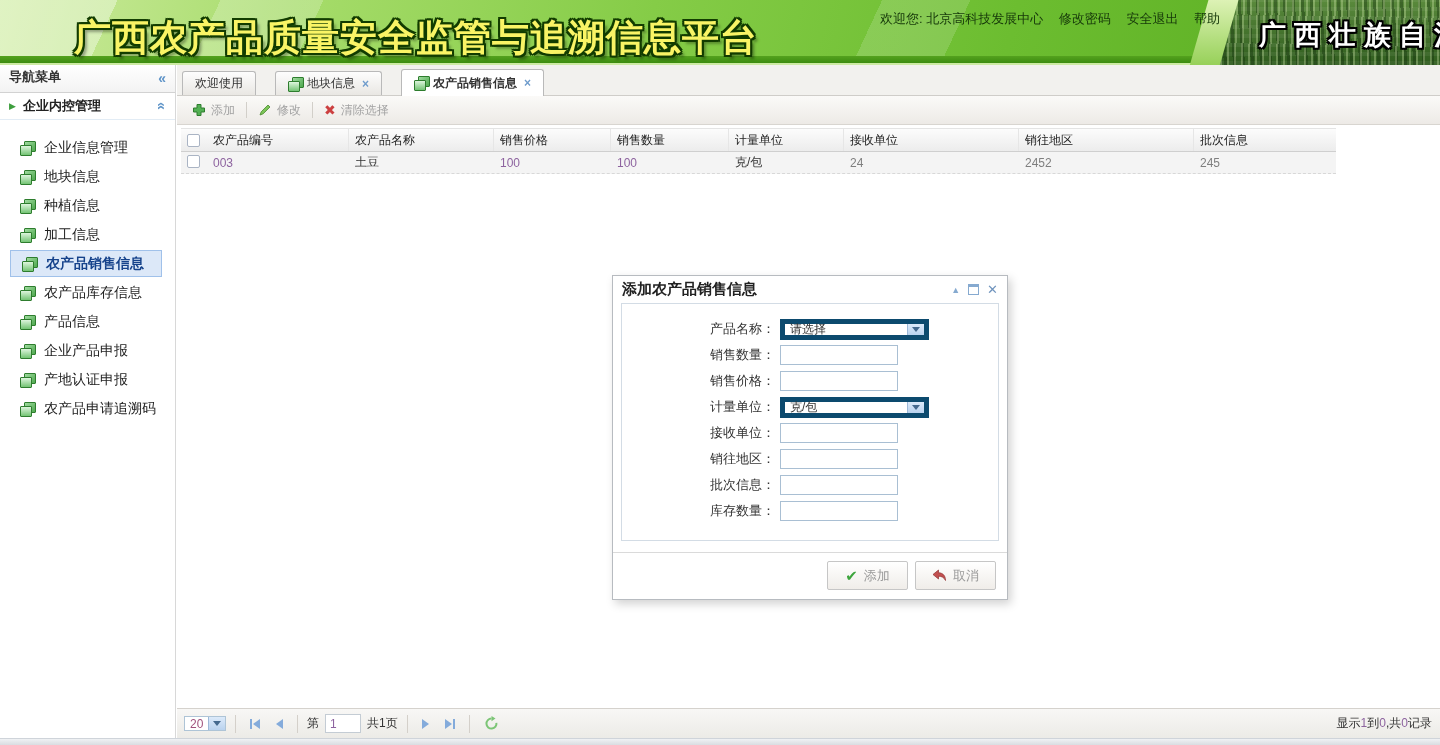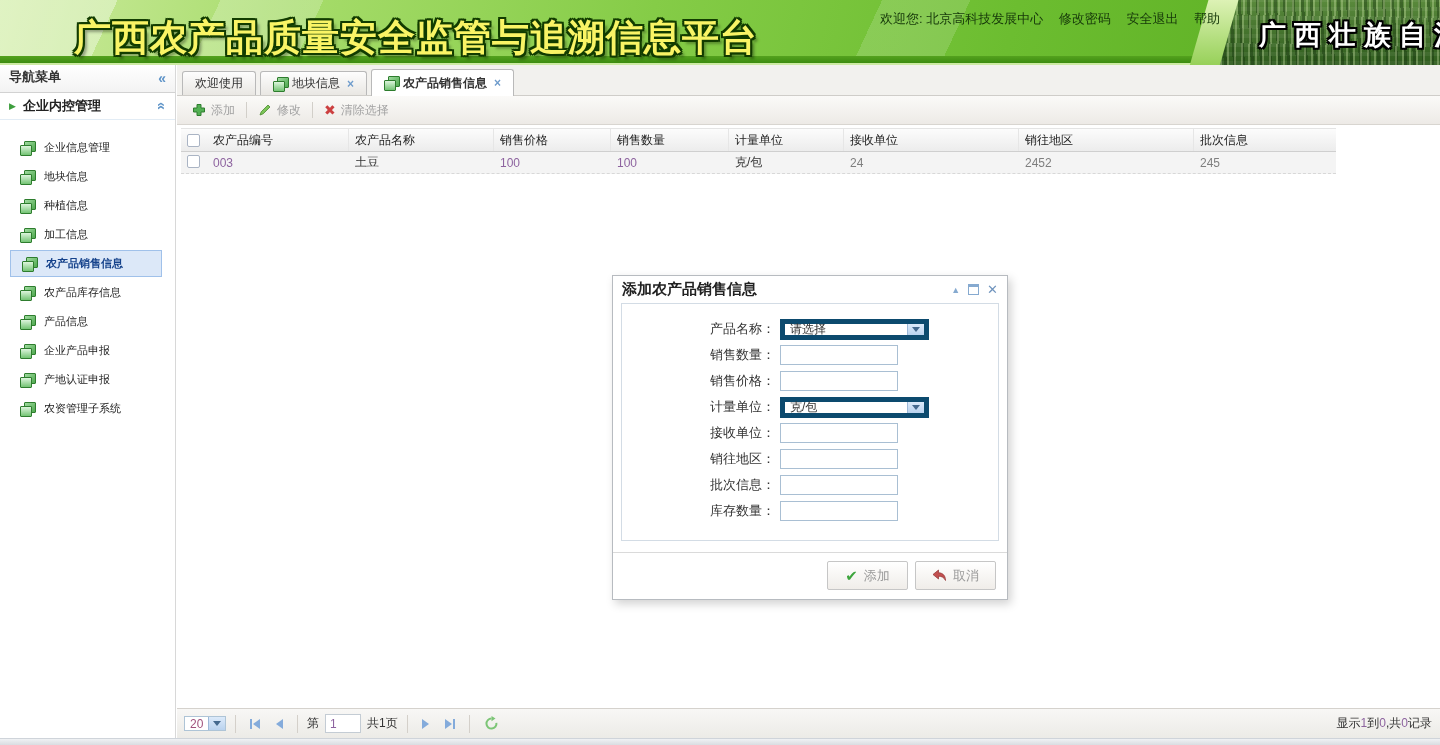--- a/index.html
+++ b/index.html
@@ -80,41 +80,41 @@
   .side-head .chev { margin-left:auto; }
   .side-section {
     height:27px; display:flex; align-items:center; gap:7px; padding:0 9px;
     font-size:13px; font-weight:bold; color:#222; border-bottom:1px solid #e2ecf5;
   }
   .section-arrow { color:#3d9e3d; font-size:9px; }
   .chev-up { margin-left:auto; display:inline-block; transform:rotate(90deg); }
   .menu { padding-top:13px; }
   .menu-item {
     height:29px; display:flex; align-items:center; gap:9px; padding-left:20px;
-    font-size:11px; color:#222; cursor:pointer; white-space:nowrap;
+    font-size:14px; color:#222; cursor:pointer; white-space:nowrap;
   }
   .menu-item.active {
     height:27px; margin:1px 13px 1px 10px; padding-left:11px;
     background:#dce8f8; border:1px solid #a0c1ea; font-weight:bold; color:#15428b;
   }
   .doc-icon { width:15px; height:14px; position:relative; flex:0 0 auto; }
   .doc-icon::before {
     content:""; position:absolute; left:4px; top:0; width:10px; height:9px;
     background:linear-gradient(135deg,#9fdb9f,#4ea84e); border:1px solid #2e7d2e; border-radius:1px;
   }
   .doc-icon::after {
     content:""; position:absolute; left:0; top:4px; width:10px; height:9px;
     background:linear-gradient(180deg,#ddf5dd,#74c474); border:1px solid #2e7d2e; border-radius:1px;
   }
 
   
   .main { position:absolute; top:65px; left:177px; right:0; bottom:7px; background:#fff; }
   .tabbar {
     height:31px; background:#f2f1ee; border-bottom:1px solid #cfcdc9;
-    display:flex; align-items:flex-end; padding-left:5px; gap:4px;
+    display:flex; align-items:flex-end; padding-left:5px; gap:19px;
   }
   .tab {
     height:24px; display:flex; align-items:center; gap:4px; padding:0 12px;
     background:linear-gradient(#fdfdfd,#e9e7e3); border:1px solid #b9b9b9; border-bottom:none;
     border-radius:3px 3px 0 0; font-size:12px; color:#333; cursor:pointer; white-space:nowrap;
   }
   .tab.active { height:27px; background:#fff; font-weight:bold; margin-bottom:-1px; }
   .tab-close { color:#6f9ccc; font-weight:bold; font-size:12px; margin-left:3px; cursor:pointer; }
 
   .toolbar {
@@ -270,21 +270,21 @@
     <div class="menu-item">
       <span class="doc-icon"></span>
       <span>企业产品申报</span>
     </div>
     <div class="menu-item">
       <span class="doc-icon"></span>
       <span>产地认证申报</span>
     </div>
     <div class="menu-item">
       <span class="doc-icon"></span>
-      <span>农资管理子系统</span>
+      <span>农产品申请追溯码</span>
     </div>
   </div>
 </div>
 
 <div class="main">
   <div class="tabbar">
     <div class="tab">
       <span>欢迎使用</span>
     </div>
     <div class="tab">

